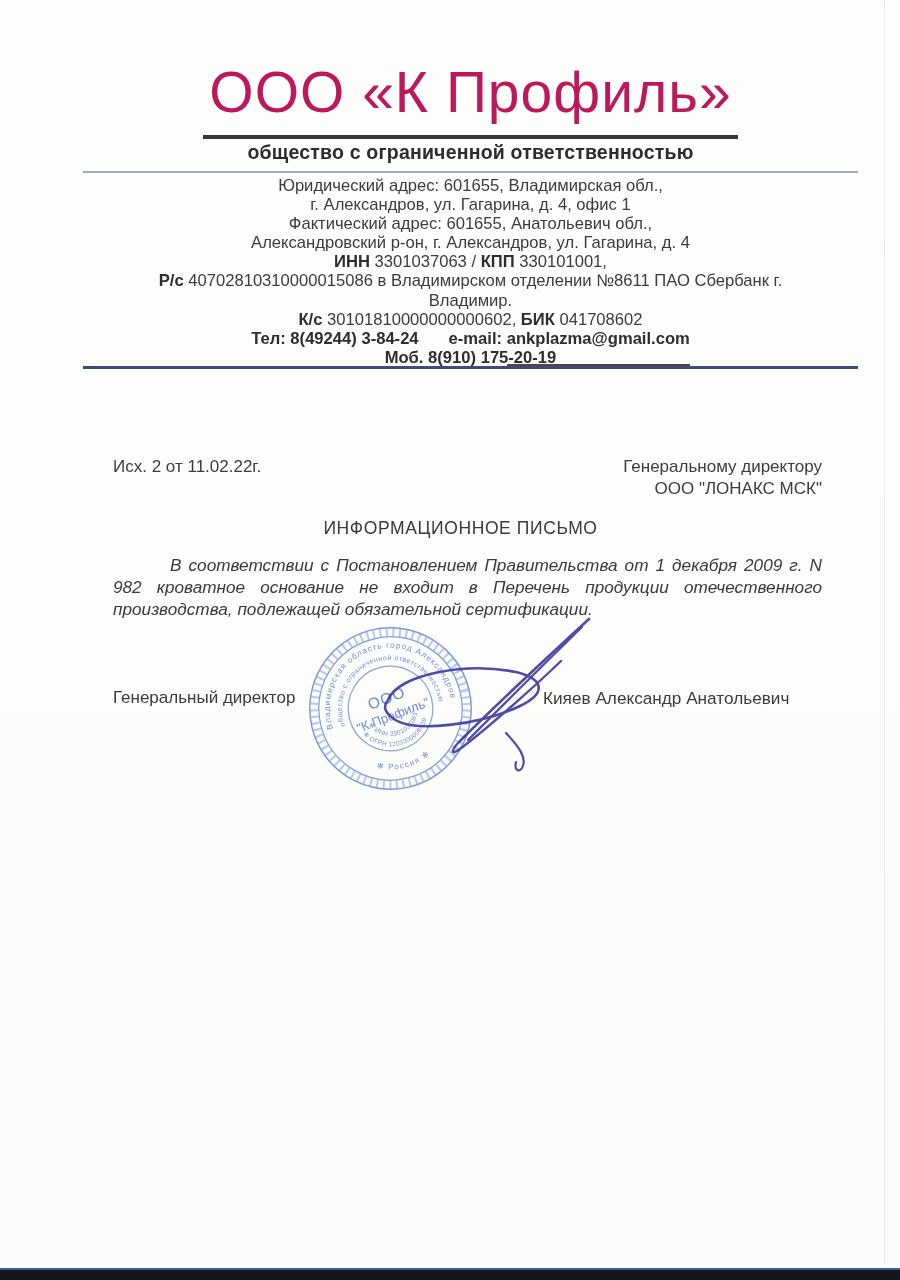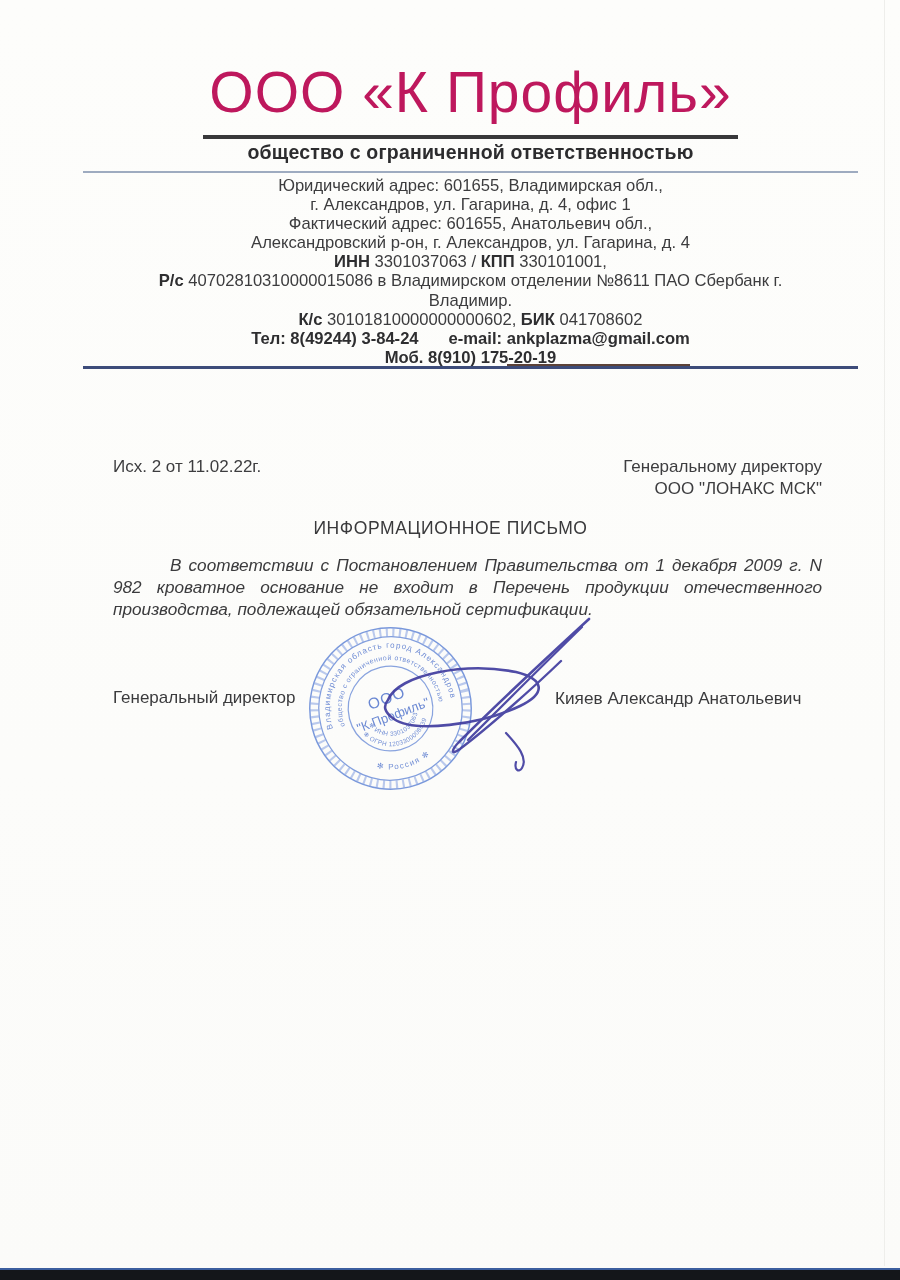--- a/index.html
+++ b/index.html
@@ -33,31 +33,31 @@
   .addr-line .b{font-weight:bold;color:#2e2e30;}
   .addr-line .u{border-bottom:2px solid #5c4238;padding-bottom:16px;}
   .addr-line .gap{margin-left:30px;}
 
   
   .ref-row{left:113px;top:412px;width:709px;display:flex;justify-content:space-between;
     font-size:17px;line-height:21.5px;margin-top:44px;}
   .ref-right{text-align:right;}
 
   
-  .letter-title{left:96px;top:518px;width:709px;text-align:center;
+  .letter-title{left:106px;top:518px;width:709px;text-align:center;
     font-size:17.5px;letter-spacing:0.6px;color:#39393b;}
   .letter-body{left:113px;top:555px;width:709px;
     font-size:17.2px;line-height:21.9px;color:#3b3b3d;font-style:italic;}
   .body-line{text-align:justify;}
   .body-line.just{text-align-last:justify;}
   .body-line.indent{text-indent:57px;}
 
   
   .sig-title{left:113px;top:688px;font-size:17px;color:#3b3b3d;white-space:nowrap;}
-  .sig-name{left:555px;top:688px;font-size:17.2px;color:#3b3b3d;white-space:nowrap;}
+  .sig-name{left:543px;top:688px;font-size:17.2px;color:#3b3b3d;white-space:nowrap;}
 
   .stamp-svg{left:304px;top:622px;pointer-events:none;opacity:.95;}
   .sign-svg{left:368px;top:600px;pointer-events:none;}
 
   .st-ring{font-family:"Liberation Sans", sans-serif;}
 
   
   .edge-line-right{left:884px;top:0;width:1px;height:1266px;background:#ececе9;background:#ececE9;opacity:.9;}
   .scan-blue-line{left:0;top:1268px;width:900px;height:2px;background:#3c5e9e;}
   .scan-black-bar{left:0;top:1270px;width:900px;height:10px;background:#14161a;}

